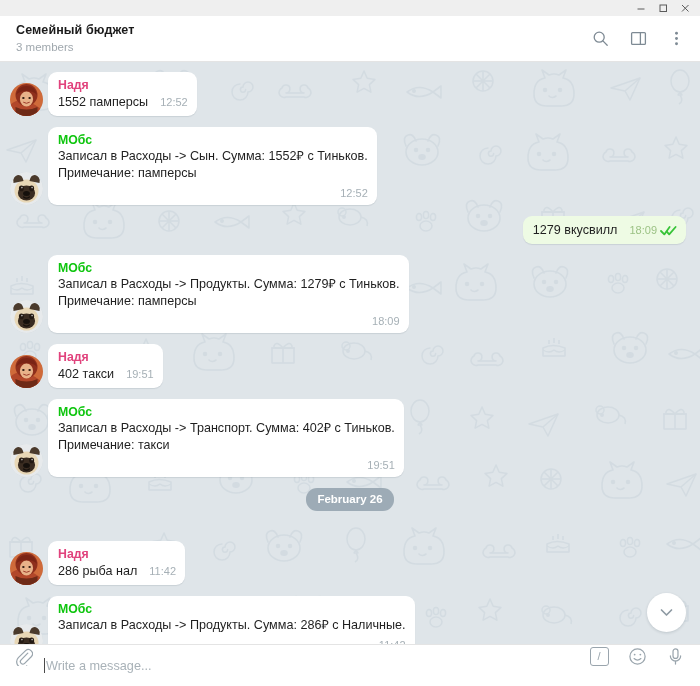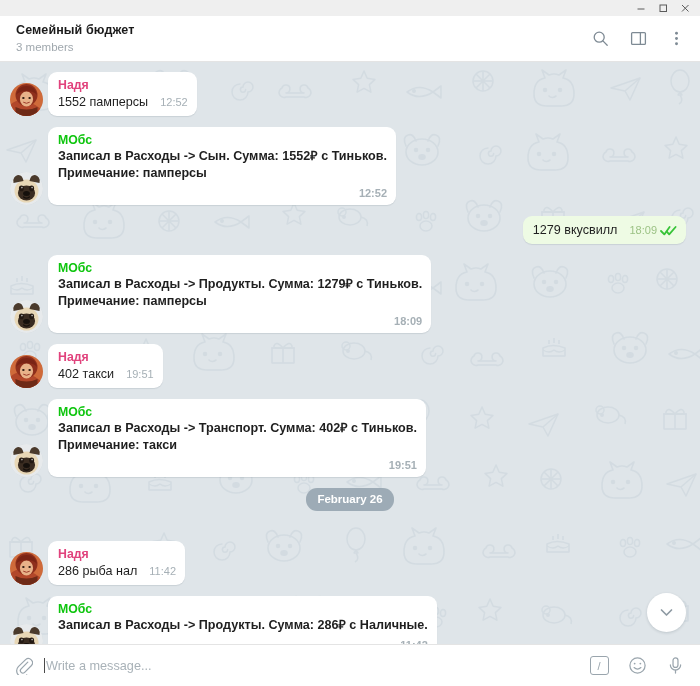--- a/index.html
+++ b/index.html
@@ -137,21 +137,21 @@
 
   .sender {
     font-size: 12.3px;
     font-weight: bold;
     line-height: 16px;
     margin-bottom: 0px;
   }
   .sender.pink  { color: #e1437d; }
   .sender.green { color: #0ec50e; }
 
-  .body { white-space: pre-wrap; font-weight: bold; }
+  .body { white-space: pre-wrap; }
   .body-line { display: block; }
 
   .meta {
     display: inline-flex;
     align-items: center;
     gap: 3px;
     float: right;
     font-size: 11px;
     color: #a6b0b6;
     line-height: 17px;
@@ -201,21 +201,21 @@
     color: #8e9aa3;
     cursor: pointer;
   }
 
   
   .composer {
     height: 42px;
     background: #ffffff;
     border-top: 1px solid #e4e4e4;
     display: flex;
-    align-items: center;
+    align-items: flex-start;
     padding: 0 14px 0 12px;
     gap: 10px;
     flex: 0 0 auto;
   }
   .composer .c-icon {
     width: 22px; height: 22px;
     display: flex; align-items: center; justify-content: center;
     color: #9aa5ad;
     cursor: pointer;
     flex: 0 0 auto;

